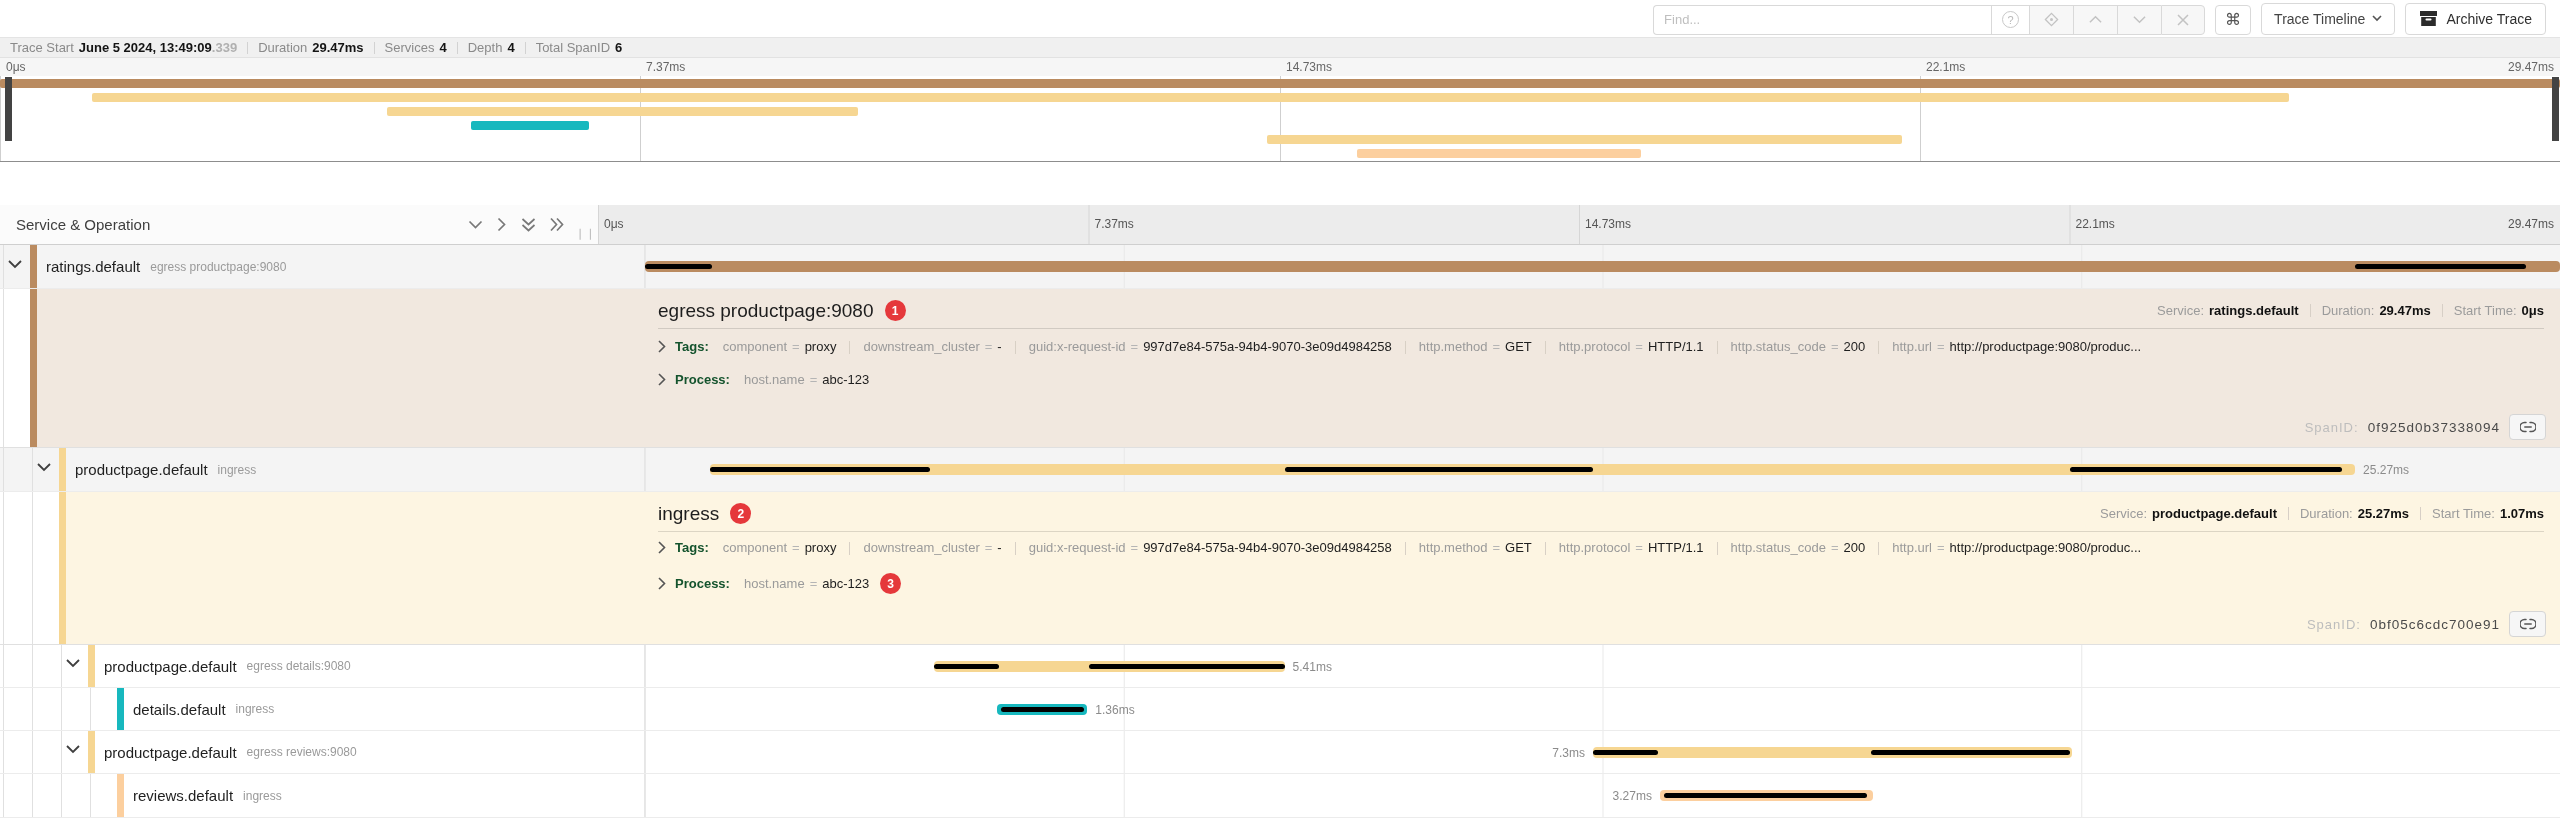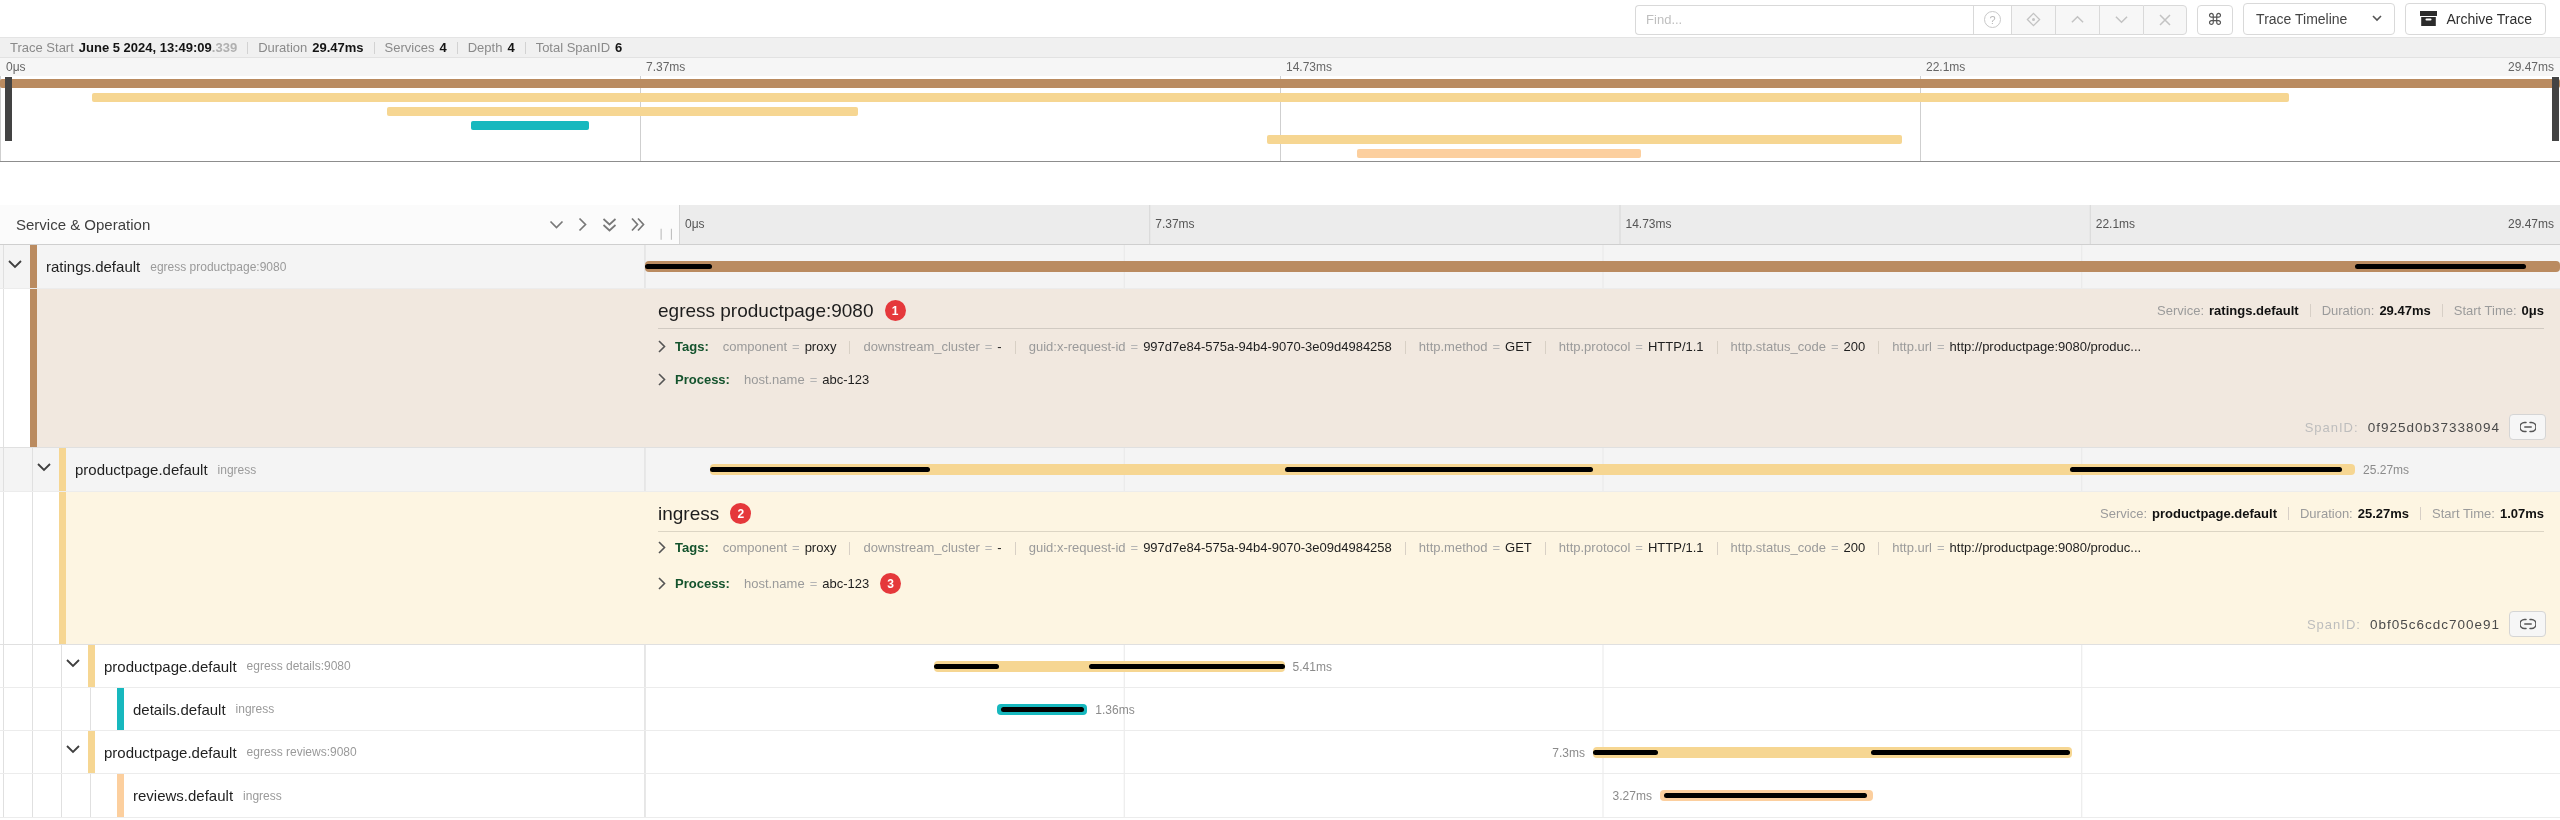--- a/index.html
+++ b/index.html
@@ -27,21 +27,21 @@
   .fg-seg, .fg-btn { width:44px; height:30px; display:flex; align-items:center; justify-content:center;
               border:1px solid #d9d9d9; border-right:none; background:#f7f7f7; color:#c3c3c3;
               font-size:14px; cursor:pointer; }
   .fg-seg.help { background:#fff; width:38px; }
   .fg-btn:last-child { border-right:1px solid #d9d9d9; border-radius:0 4px 4px 0; }
   .qmark { width:17px; height:17px; border:1px solid #c9c9c9; border-radius:50%; color:#b9b9b9;
            font-size:11px; display:flex; align-items:center; justify-content:center; }
   .kbd-btn { height:30px; width:36px; border:1px solid #d9d9d9; background:#fff; border-radius:4px;
              color:#555; font-size:16px; cursor:pointer; }
   .tt-btn { height:32px; border:1px solid #d9d9d9; background:#fff; border-radius:4px; color:#444;
-            font-size:14px; padding:0 12px; display:flex; align-items:center; gap:25px; cursor:pointer;
+            font-size:14px; padding:0 12px; display:flex; align-items:center; gap:7px; cursor:pointer;
             font-family:"Liberation Sans",sans-serif; }
   .archive-btn { height:32px; border:1px solid #d9d9d9; background:#fff; border-radius:4px; color:#2f2f2f;
             font-size:14px; padding:0 13px; display:flex; align-items:center; gap:8px; cursor:pointer;
             font-family:"Liberation Sans",sans-serif; }
 
   
   .metabar { position:absolute; left:0; top:38px; width:2560px; height:20px; background:#f0f0f0;
              border-bottom:1px solid #e2e2e2; display:flex; align-items:center; font-size:13px;
              padding-left:10px; color:#757575; }
   .meta-item { display:flex; align-items:center; white-space:nowrap; }
@@ -57,21 +57,21 @@
   .mm-canvas { position:relative; height:86px; background:#fff; border-bottom:1px solid #8d8d8d;
                background-image:linear-gradient(to right,#cfcfcf 1px,transparent 1px);
                background-size:25% 100%; }
   .mmbar { position:absolute; height:9px; border-radius:2px; }
   .mm-handle { position:absolute; top:1px; width:7px; height:64px; background:#434343; }
   .mm-handle.left { left:5px; } .mm-handle.right { right:1px; }
 
   
   .thead { position:absolute; left:0; top:205px; width:2560px; height:40px; display:flex;
            border-bottom:1px solid #cfcfcf; }
-  .th-left { position:relative; width:679px; background:#fbfbfb; display:flex; align-items:center; }
+  .th-left { position:relative; width:598px; background:#fbfbfb; display:flex; align-items:center; }
   .th-title { font-size:15px; color:#3f3f3f; margin-left:16px; }
   .th-icons { display:flex; align-items:center; gap:14px; margin-left:auto; margin-right:34px; color:#777; }
   .th-icons .hic { cursor:pointer; display:flex; }
   .resizer { position:absolute; right:2px; bottom:4px; color:#b5b5b5; font-size:11px; letter-spacing:1px;
              cursor:col-resize; }
   .th-right { position:relative; flex:1; background:#ececec; font-size:12px; color:#555;
               background-image:linear-gradient(to right,#d6d6d6 1px,transparent 1px); background-size:25% 100%; }
   .th-right span { position:absolute; top:12px; }
 
   

